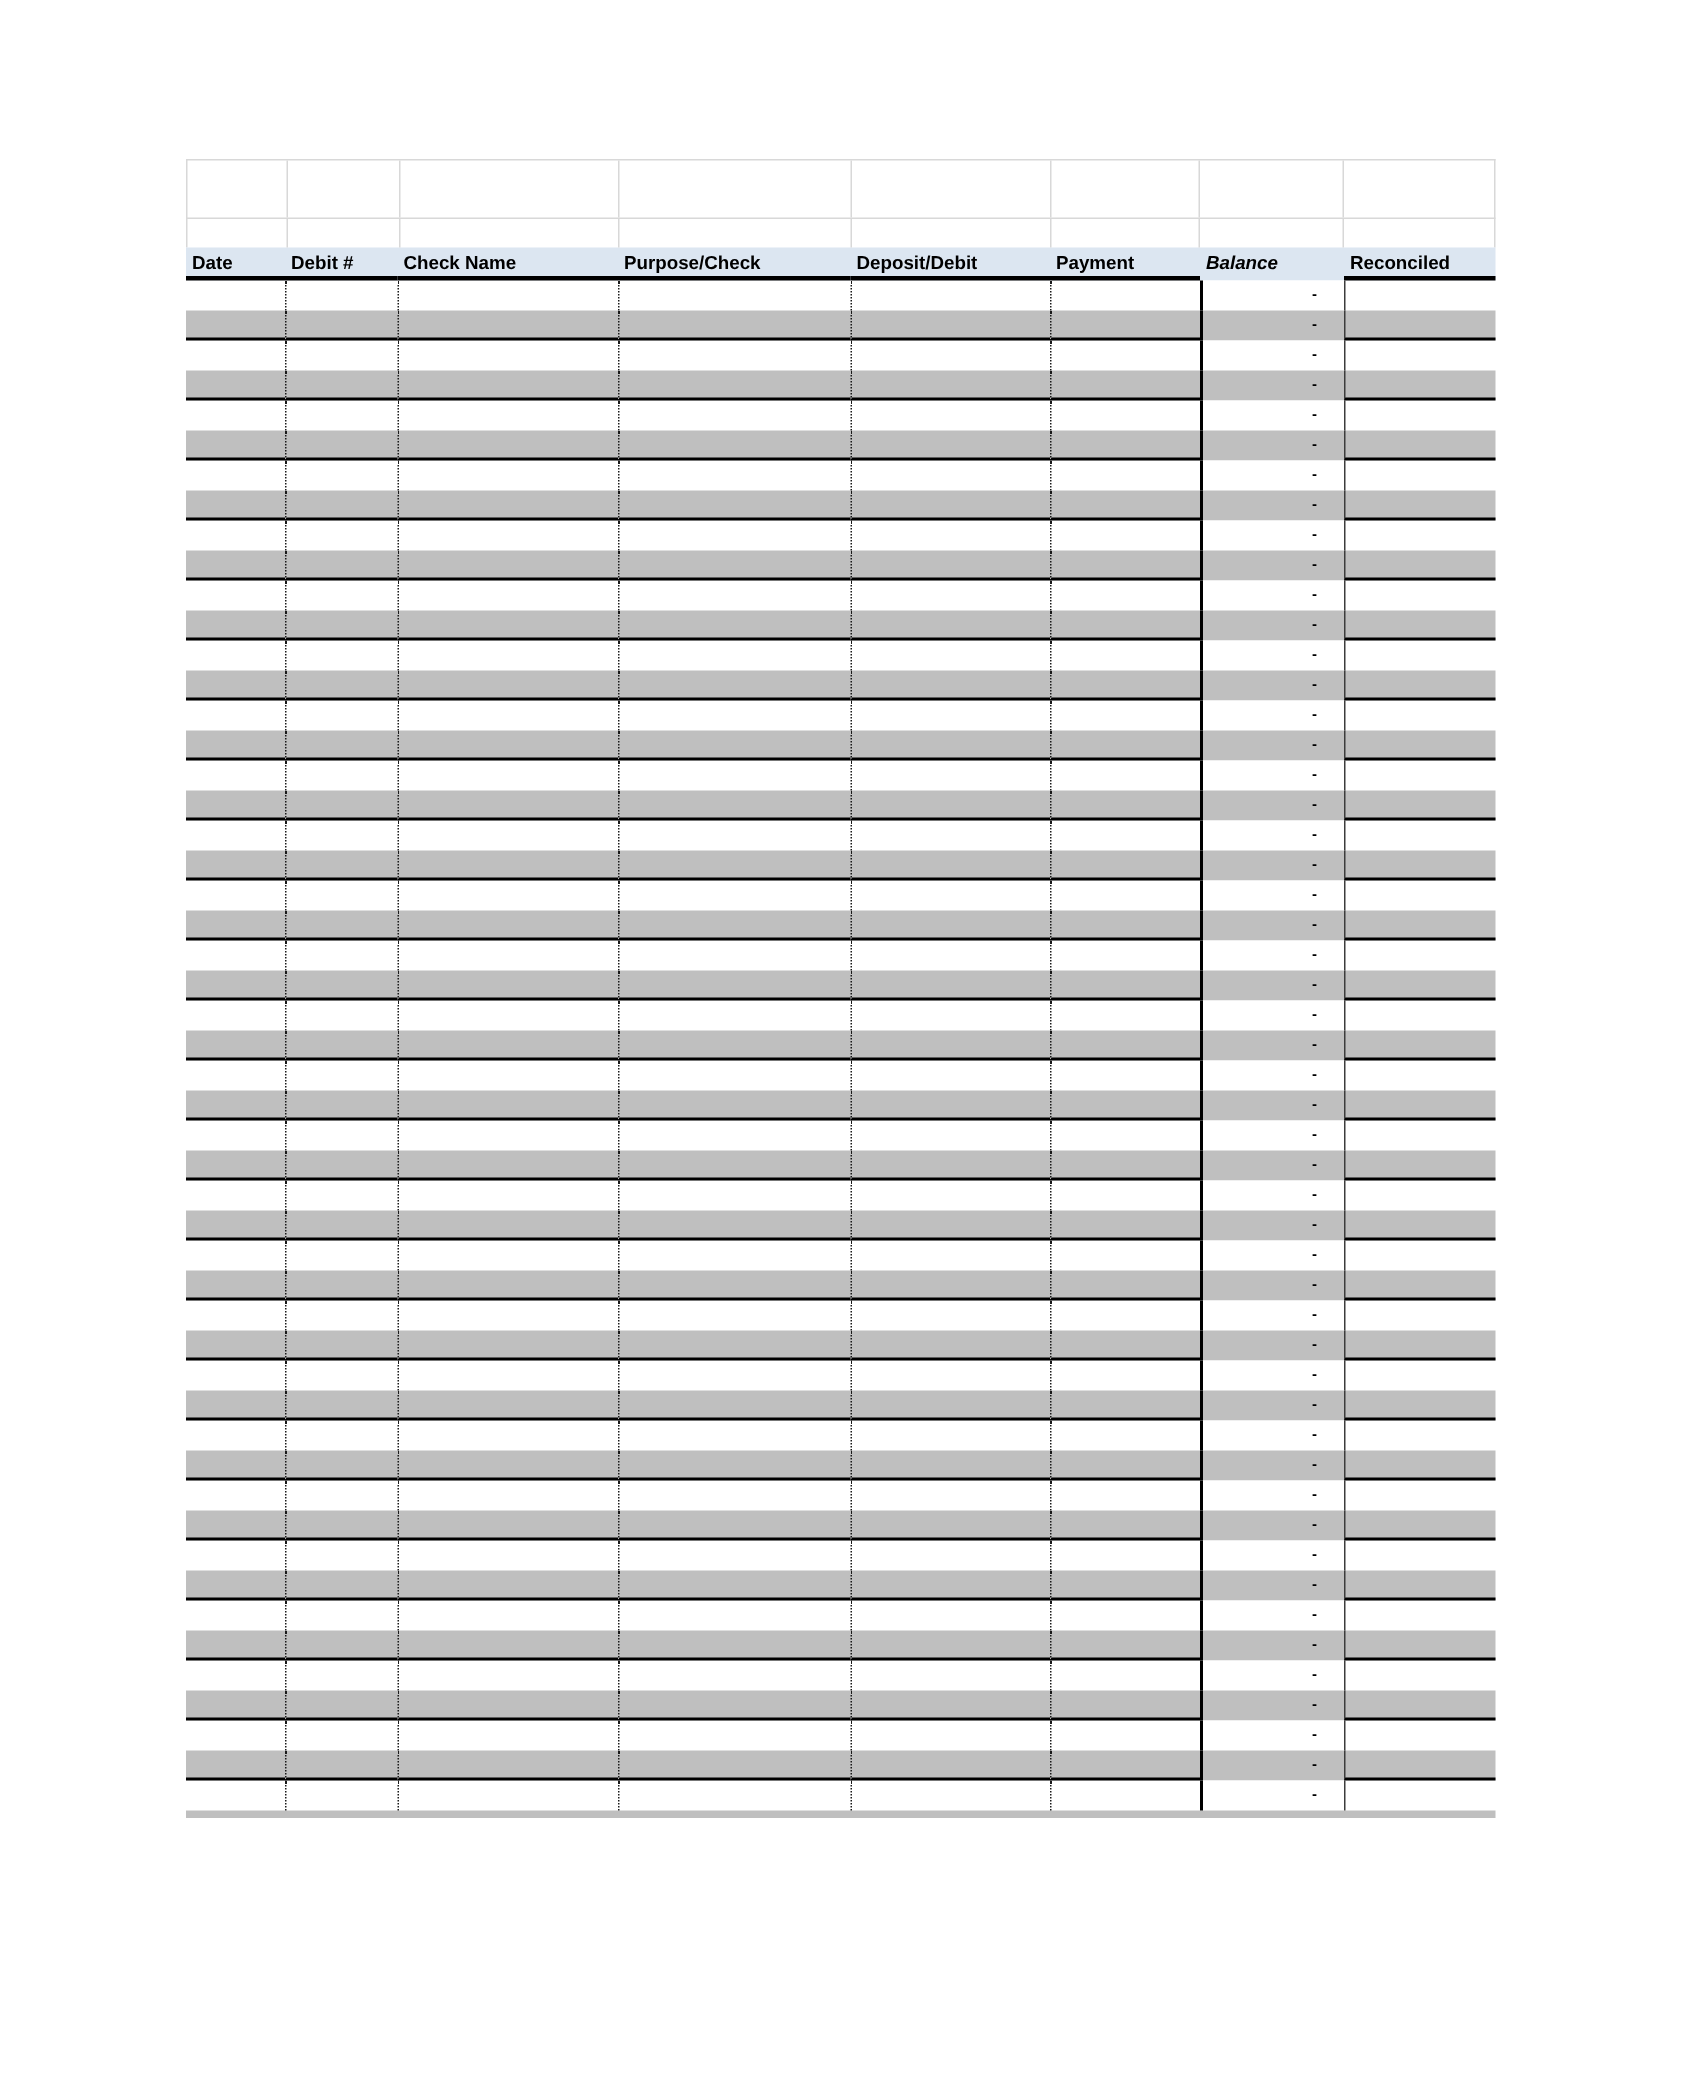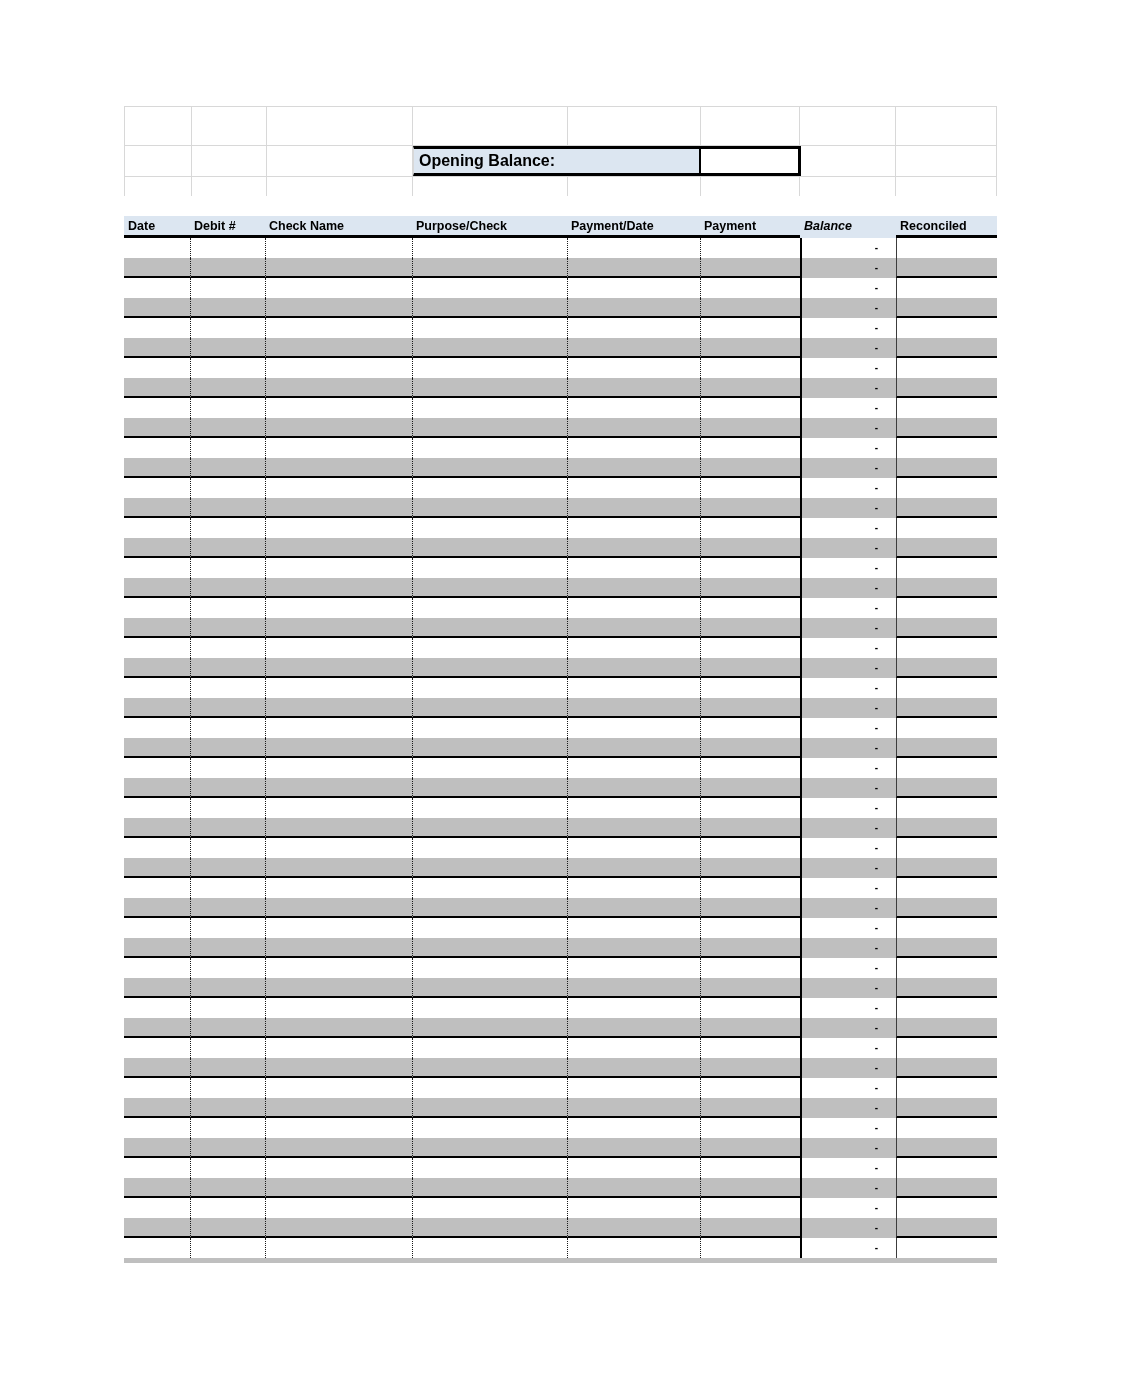--- a/index.html
+++ b/index.html
@@ -51,21 +51,21 @@
     position:absolute;left:288px;top:0;width:388px;height:30px;
     border:3px solid var(--border);display:flex;background:#fff;
   }
   .open-label{
     width:285px;background:var(--blue);font-weight:bold;font-size:16px;
     line-height:23px;padding-left:5px;white-space:nowrap;overflow:hidden;
   }
   .open-value{flex:1;border-left:2px solid var(--border);background:#ffffff;}
 
   
-  .header-row{display:flex;height:22px;background:var(--blue);margin-top:20px;}
+  .header-row{display:flex;height:22px;background:var(--blue);}
   .header-row > div{
     border-bottom:3px solid var(--border);
     font-weight:bold;font-size:12.5px;line-height:17px;padding:2px 0 0 4px;
     white-space:nowrap;overflow:hidden;color:#000;
   }
   .header-row > .col-balance{border-bottom:none;font-style:italic;}
 
   
   .data-row{display:flex;height:20px;line-height:20px;background:#ffffff;}
   .data-row.gray{background:var(--gray);}
@@ -106,52 +106,38 @@
     <div class="col-date"></div>
     <div class="col-check_no"></div>
     <div class="col-payee"></div>
     <div class="col-purpose"></div>
     <div class="col-payment"></div>
     <div class="col-deposit"></div>
     <div class="col-balance"></div>
     <div class="col-reconciled"></div>
   </div>
 
-  <div class="grid-row open-row">
-    <div class="col-date"></div>
-    <div class="col-check_no"></div>
-    <div class="col-payee"></div>
-    <div class="col-purpose"></div>
-    <div class="col-payment"></div>
-    <div class="col-deposit"></div>
-    <div class="col-balance"></div>
-    <div class="col-reconciled"></div>
-    <div class="open-box">
-      <div class="open-label">Opening Balance:</div>
-      <div class="open-value"></div>
-    </div>
-  </div>
 
   <div class="grid-row empty-row-b">
     <div class="col-date"></div>
     <div class="col-check_no"></div>
     <div class="col-payee"></div>
     <div class="col-purpose"></div>
     <div class="col-payment"></div>
     <div class="col-deposit"></div>
     <div class="col-balance"></div>
     <div class="col-reconciled"></div>
   </div>
 
   <div class="header-row" id="header-row">
       <div class="col-date">Date</div>
       <div class="col-check_no">Debit #</div>
       <div class="col-payee">Check Name</div>
       <div class="col-purpose">Purpose/Check</div>
-      <div class="col-payment">Payment/Date</div>
+      <div class="col-payment">Deposit/Debit</div>
       <div class="col-deposit">Payment</div>
       <div class="col-balance">Balance</div>
       <div class="col-reconciled">Reconciled</div>
     </div>
 
   <div id="register-body">
       <div class="data-row">
         <div class="col-date"></div>
         <div class="col-check_no"></div>
         <div class="col-payee"></div>

